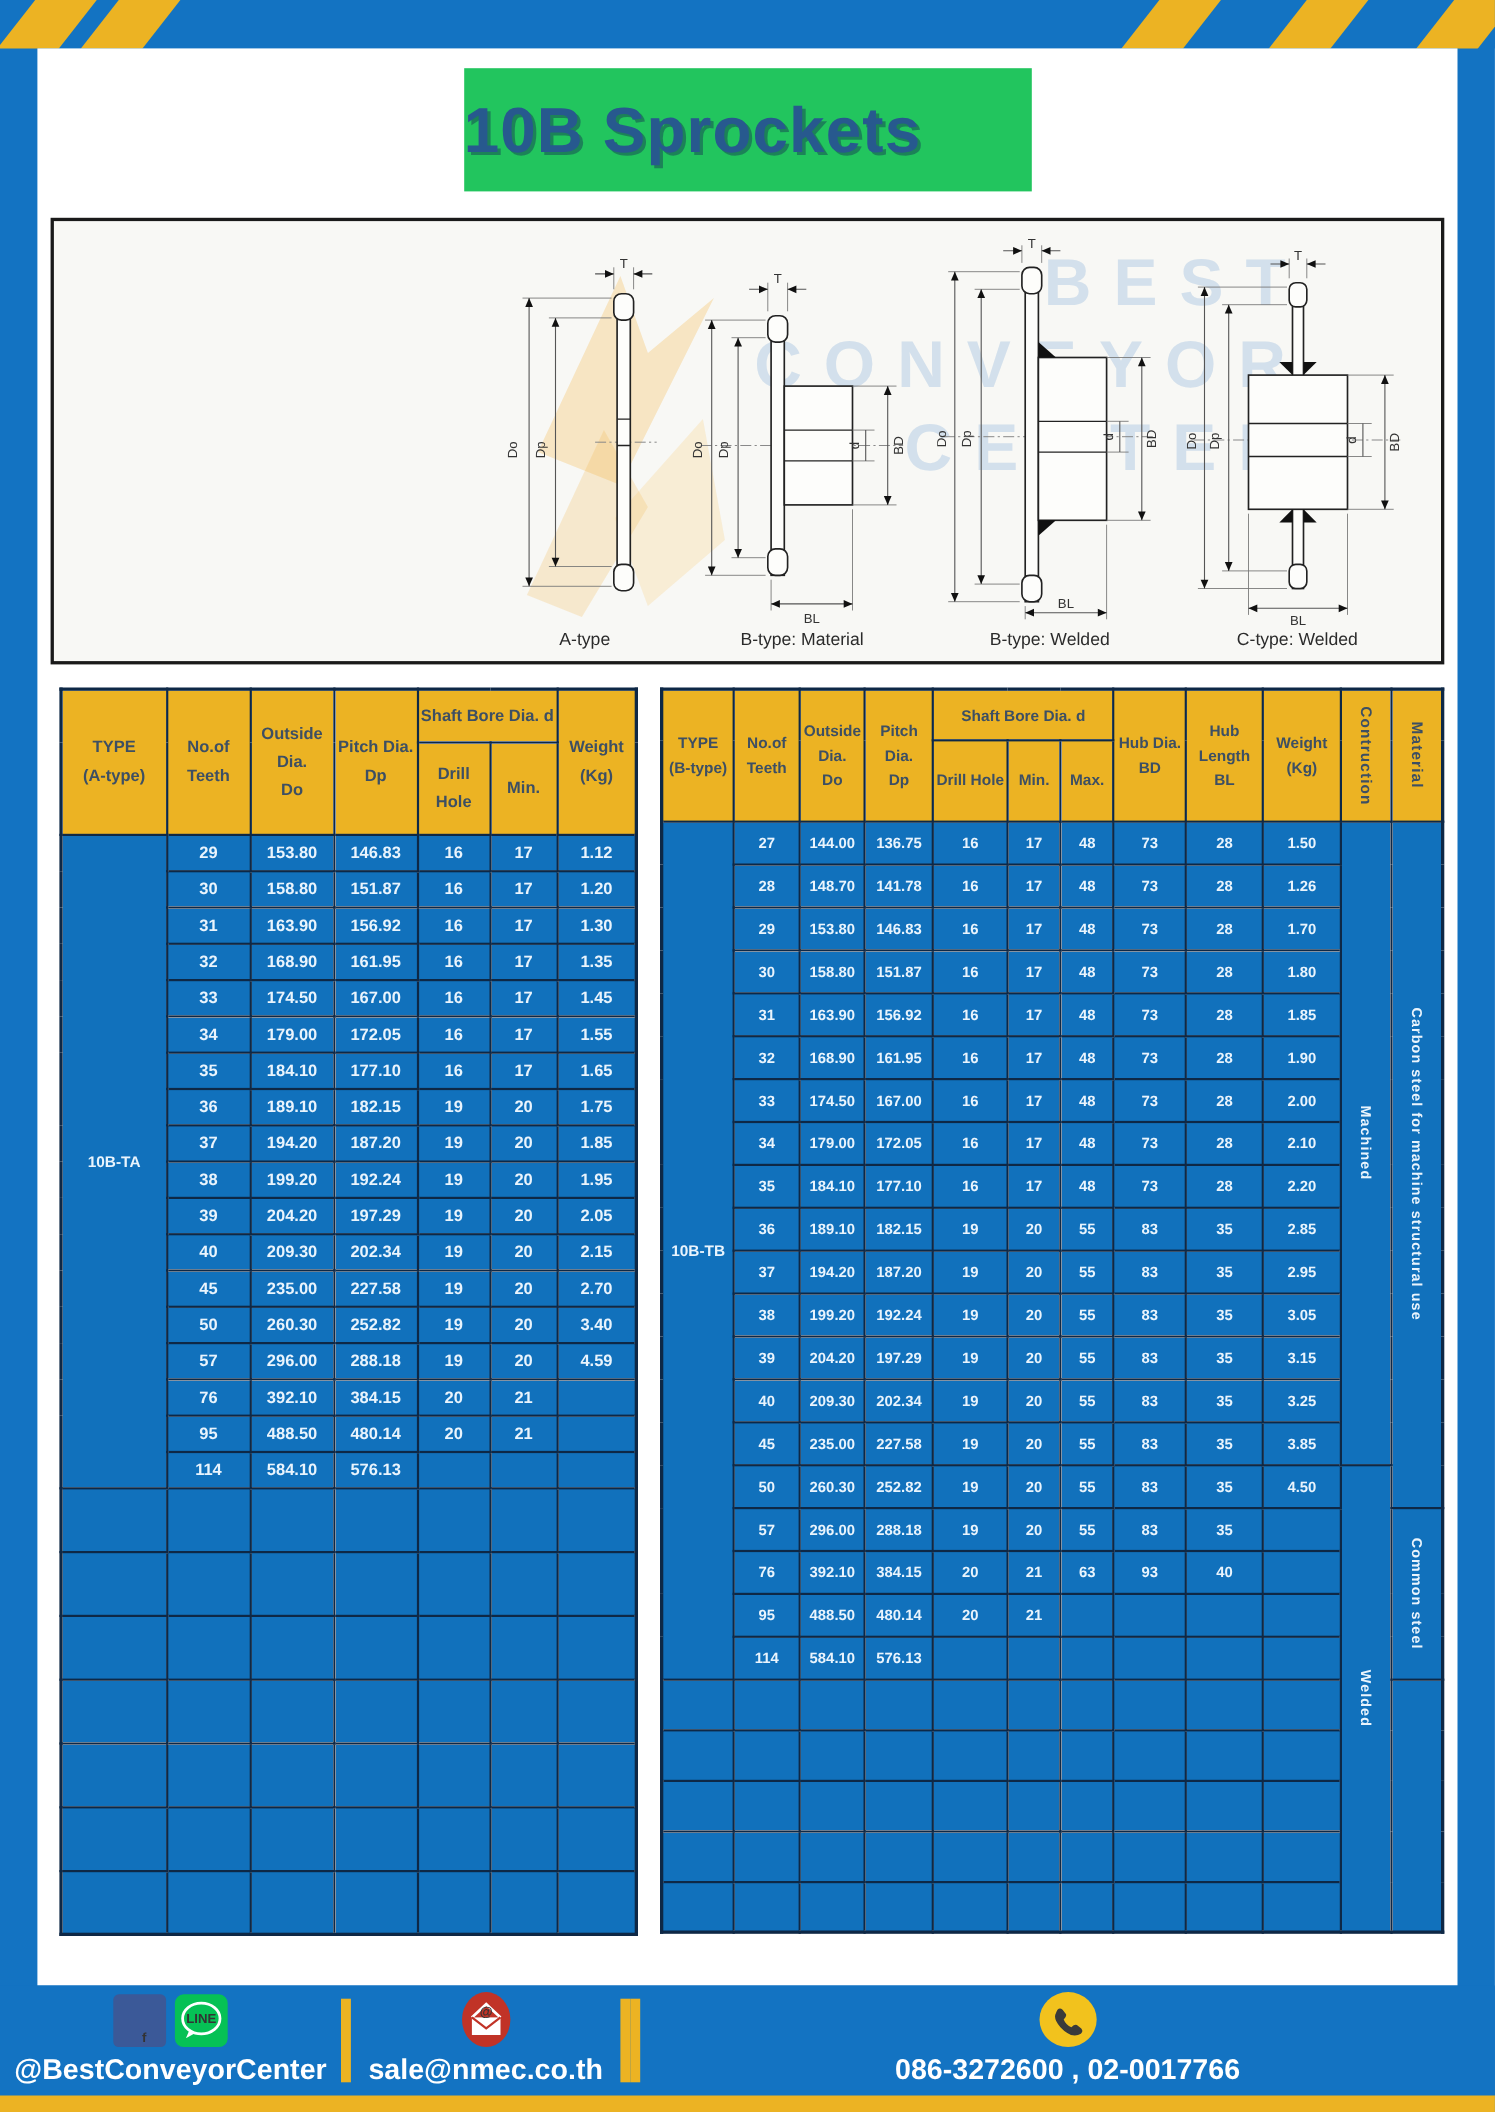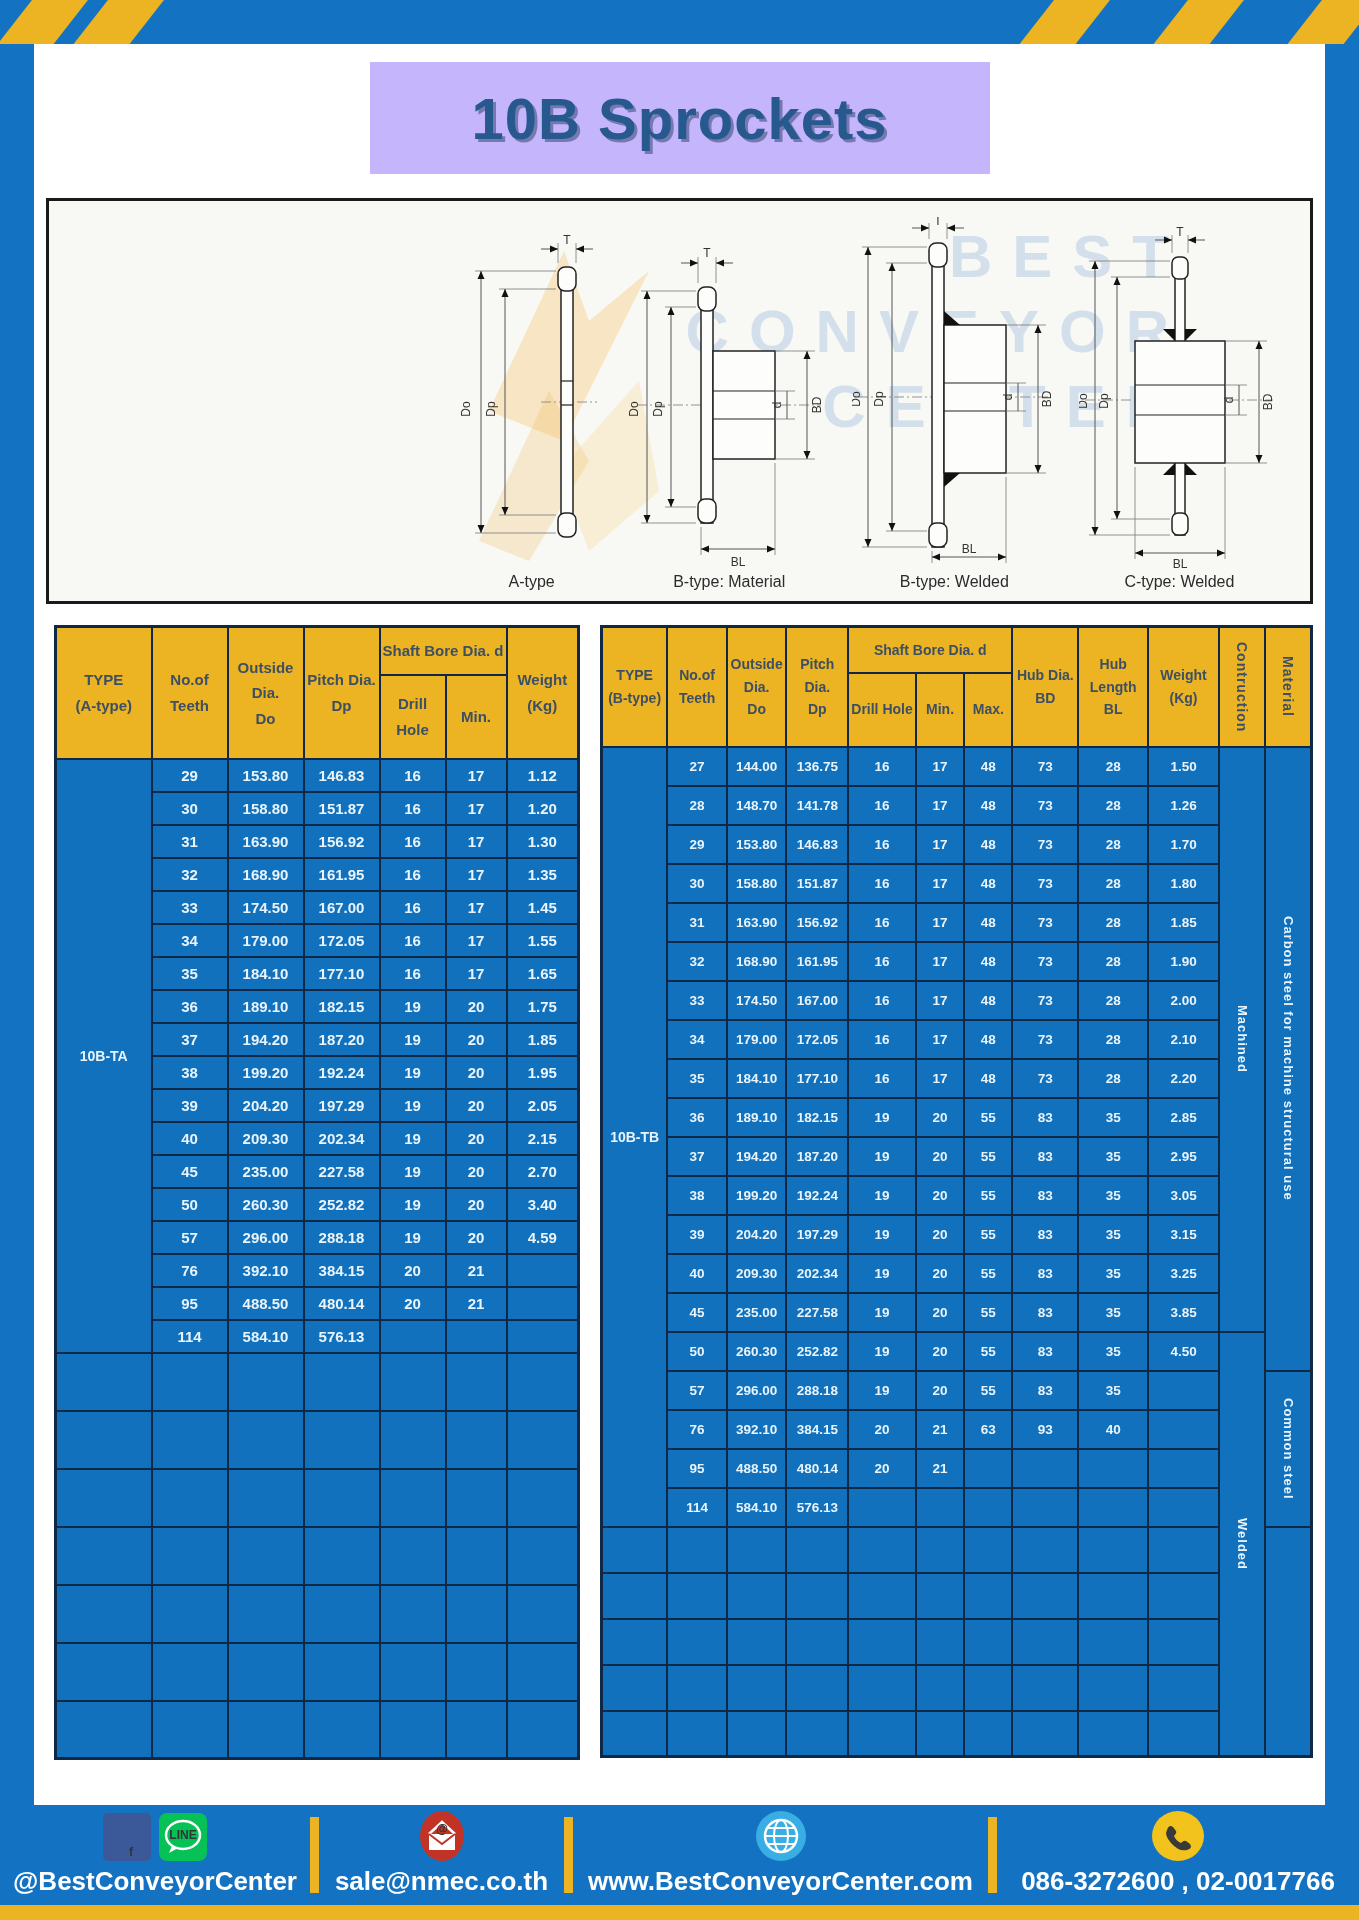--- a/index.html
+++ b/index.html
@@ -11,22 +11,22 @@
   .page { position:relative; width:1359px; height:1920px; }
 
   
   .topbar { position:relative; height:44px; background:#1373C2; overflow:hidden; }
   .stripe { position:absolute; top:-4px; width:56px; height:54px; background:#ECB323; transform:skewX(-38deg); }
 
   
   .content { position:relative; margin:0 34px; background:#ffffff; height:1761px; padding-top:18px; }
 
   .title-box {
-    width:620px; height:112px; margin:0 auto;
-    background:#c4b5fd; display:flex; align-items:center; justify-content:center;
+    width:516px; height:112px; margin:0 auto;
+    background:#22c55e; display:flex; align-items:center; 
   }
   .title-box h1 {
     font-size:58px; font-weight:bold; color:#27598E;
     text-shadow:3px 3px 0 rgba(23,49,82,0.45); letter-spacing:1px;
   }
 
   
   .diagram-box {
     position:relative; margin:24px 12px 0 12px; height:406px;
     background:#F8F8F5; border:3px solid #1a1a1a; overflow:hidden;
@@ -919,33 +919,20 @@
           <ellipse cx="23" cy="26" rx="22" ry="25" fill="#C13327"></ellipse>
           <path d="M10 24 L23 12 L36 24" fill="none" stroke="#ffffff" stroke-width="2.5"></path>
           <rect x="10" y="24" width="26" height="16" fill="#ffffff"></rect>
           <path d="M10 24 L23 34 L36 24" fill="none" stroke="#C13327" stroke-width="2"></path>
           <text x="23" y="23" text-anchor="middle" font-size="11" font-weight="bold" fill="#C13327">@</text>
         </svg>
       </div>
       <div class="contact-text">sale@nmec.co.th</div>
     </div>
     <div class="fsep"></div>
-    <div class="footer-group g3">
-      <div class="icons">
-        <svg width="52" height="52">
-          <circle cx="26" cy="26" r="25" fill="#38AEE4"></circle>
-          <circle cx="26" cy="26" r="16" fill="none" stroke="#ffffff" stroke-width="2.5"></circle>
-          <ellipse cx="26" cy="26" rx="7" ry="16" fill="none" stroke="#ffffff" stroke-width="2"></ellipse>
-          <line x1="10" y1="26" x2="42" y2="26" stroke="#ffffff" stroke-width="2"></line>
-          <line x1="12" y1="18" x2="40" y2="18" stroke="#ffffff" stroke-width="2"></line>
-          <line x1="12" y1="34" x2="40" y2="34" stroke="#ffffff" stroke-width="2"></line>
-        </svg>
-      </div>
-      <div class="contact-text">www.BestConveyorCenter.com</div>
-    </div>
     <div class="fsep"></div>
     <div class="footer-group g4">
       <div class="icons">
         <svg width="54" height="52">
           <ellipse cx="27" cy="26" rx="26" ry="25" fill="#F2C21D"></ellipse>
           <path d="M16 20 Q18 14 22 17 L25 21 Q26 23 23 26 Q25 31 30 33 Q33 30 35 31 L39 34 Q42 38 36 40 Q28 42 20 33 Q13 25 16 20 Z" fill="#3A3A3A"></path>
         </svg>
       </div>
       <div class="contact-text">086-3272600 , 02-0017766</div>
     </div>

